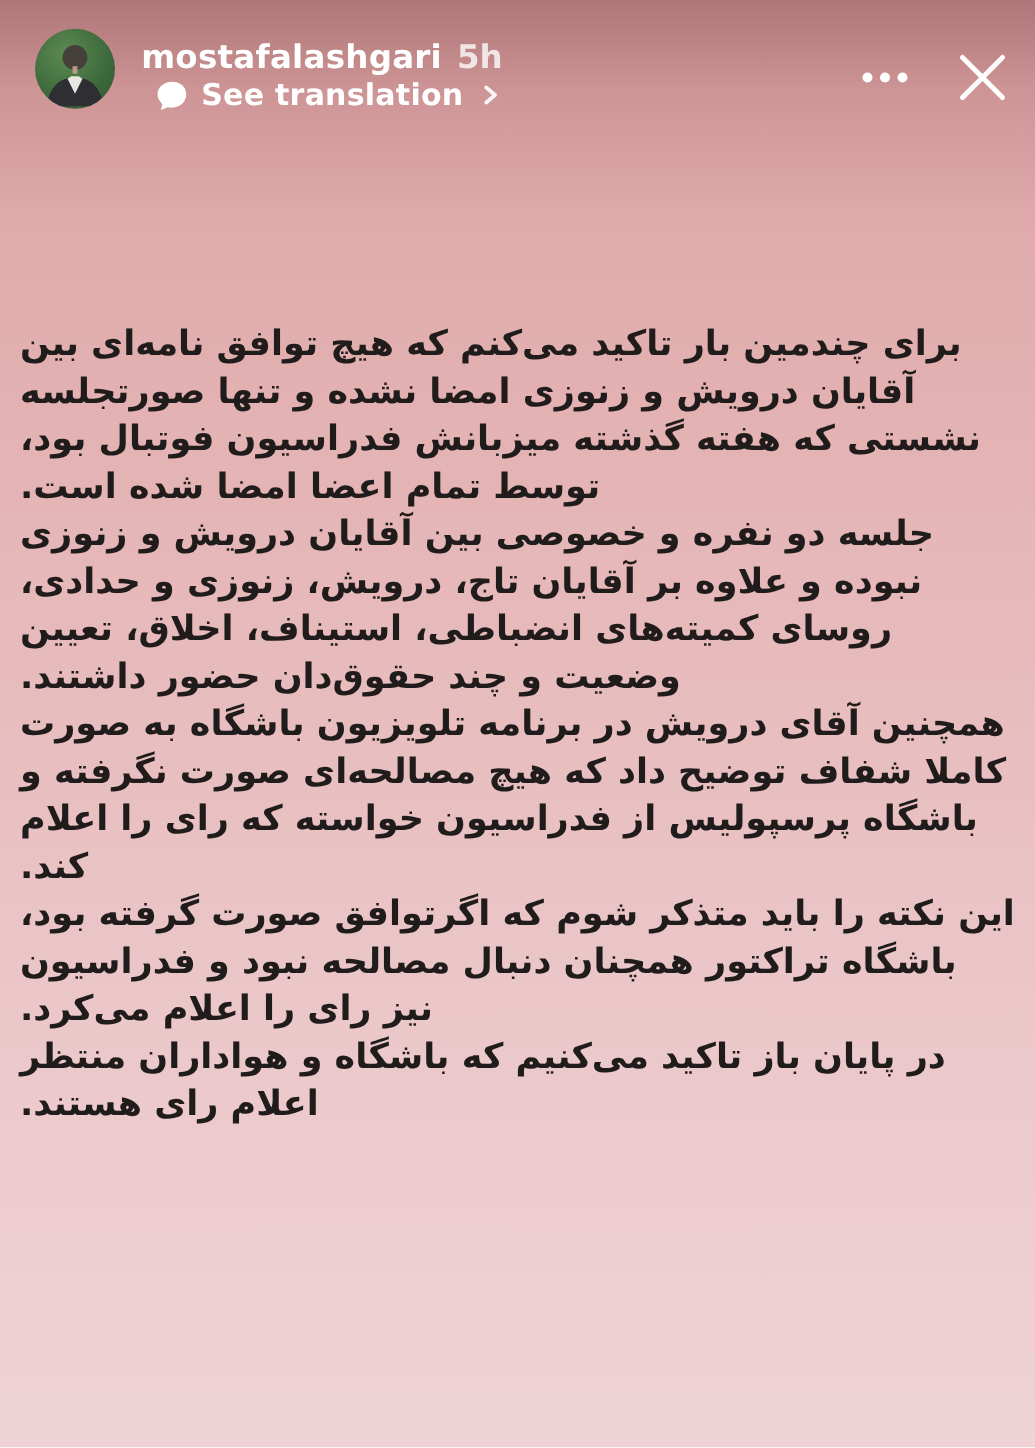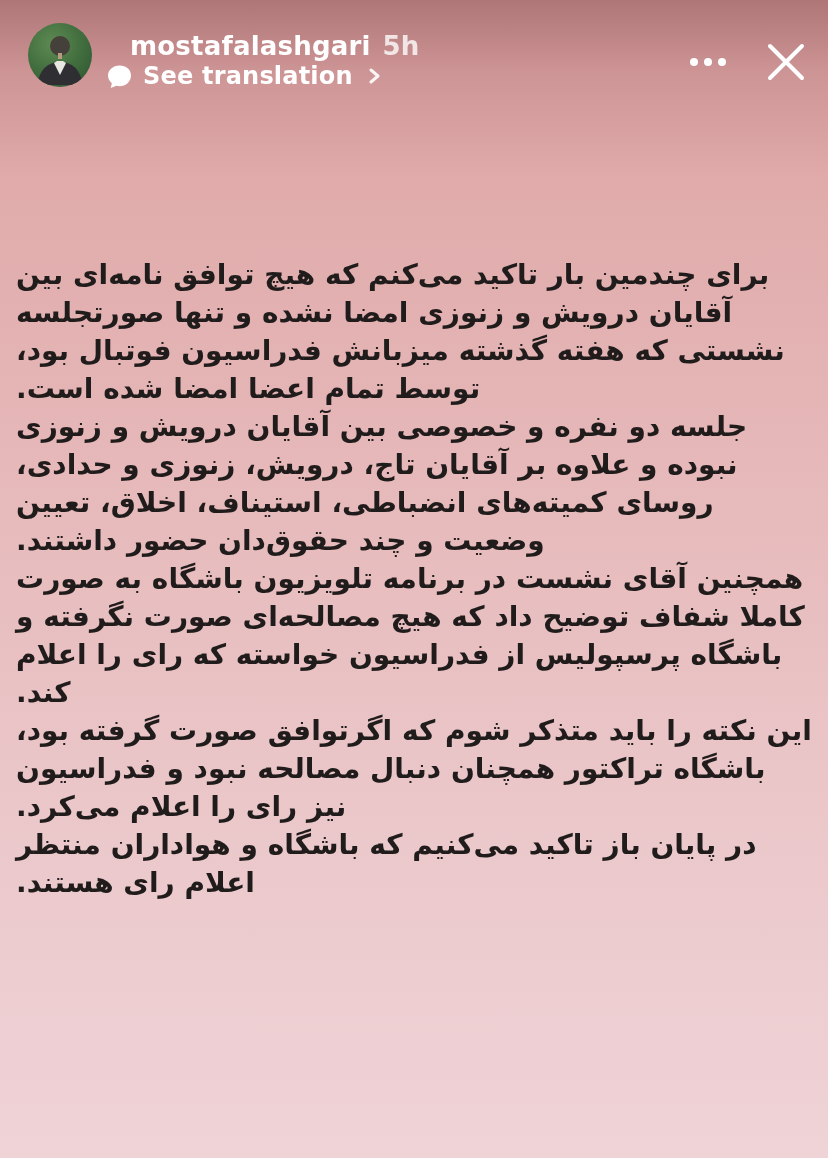--- a/index.html
+++ b/index.html
@@ -37,42 +37,42 @@
     width: 64px;
     height: 64px;
     border-radius: 50%;
     overflow: hidden;
     background: radial-gradient(circle at 38% 32%, #5d8a52 0%, #3f6b3d 55%, #2c5230 100%);
     cursor: pointer;
   }
   .avatar svg { display: block; width: 100%; height: 100%; }
   .username-row {
     position: absolute;
-    left: 130px;
+    left: 113px;
     top: 31px;
     display: flex;
     align-items: baseline;
     gap: 12px;
     white-space: nowrap;
   }
   .username {
     color: #ffffff;
     font-size: 26px;
     font-weight: 700;
     letter-spacing: 0.2px;
     cursor: pointer;
   }
   .timestamp {
     color: rgba(255,255,255,0.78);
     font-size: 26px;
     font-weight: 700;
   }
   .translation-row {
     position: absolute;
-    left: 106px;
+    left: 124px;
     top: 62px;
     display: flex;
     align-items: center;
     gap: 10px;
     cursor: pointer;
   }
   .bubble-icon { width: 27px; height: 27px; }
   .bubble-icon svg { display: block; width: 100%; height: 100%; }
   .translation-label {
     color: #ffffff;
@@ -176,21 +176,21 @@
 
   <div class="story-text" lang="fa" dir="rtl">
     <p>برای چندمین بار تاکید می‌کنم که هیچ توافق نامه‌ای بین
 آقایان درویش و زنوزی امضا نشده و تنها صورتجلسه
 نشستی که هفته گذشته میزبانش فدراسیون فوتبال بود،
 توسط تمام اعضا امضا شده است.</p>
     <p>جلسه دو نفره و خصوصی بین آقایان درویش و زنوزی
 نبوده و علاوه بر آقایان تاج، درویش، زنوزی و حدادی،
 روسای کمیته‌های انضباطی، استیناف، اخلاق، تعیین
 وضعیت و چند حقوق‌دان حضور داشتند.</p>
-    <p>همچنین آقای نشست در برنامه تلویزیون باشگاه به صورت
+    <p>همچنین آقای درویش در برنامه تلویزیون باشگاه به صورت
 کاملا شفاف توضیح داد که هیچ مصالحه‌ای صورت نگرفته و
 باشگاه پرسپولیس از فدراسیون خواسته که رای را اعلام
 کند.</p>
     <p>این نکته را باید متذکر شوم که اگرتوافق صورت گرفته بود،
 باشگاه تراکتور همچنان دنبال مصالحه نبود و فدراسیون
 نیز رای را اعلام می‌کرد.</p>
     <p>در پایان باز تاکید می‌کنیم که باشگاه و هواداران منتظر
 اعلام رای هستند.</p>
   </div>
 </div>

